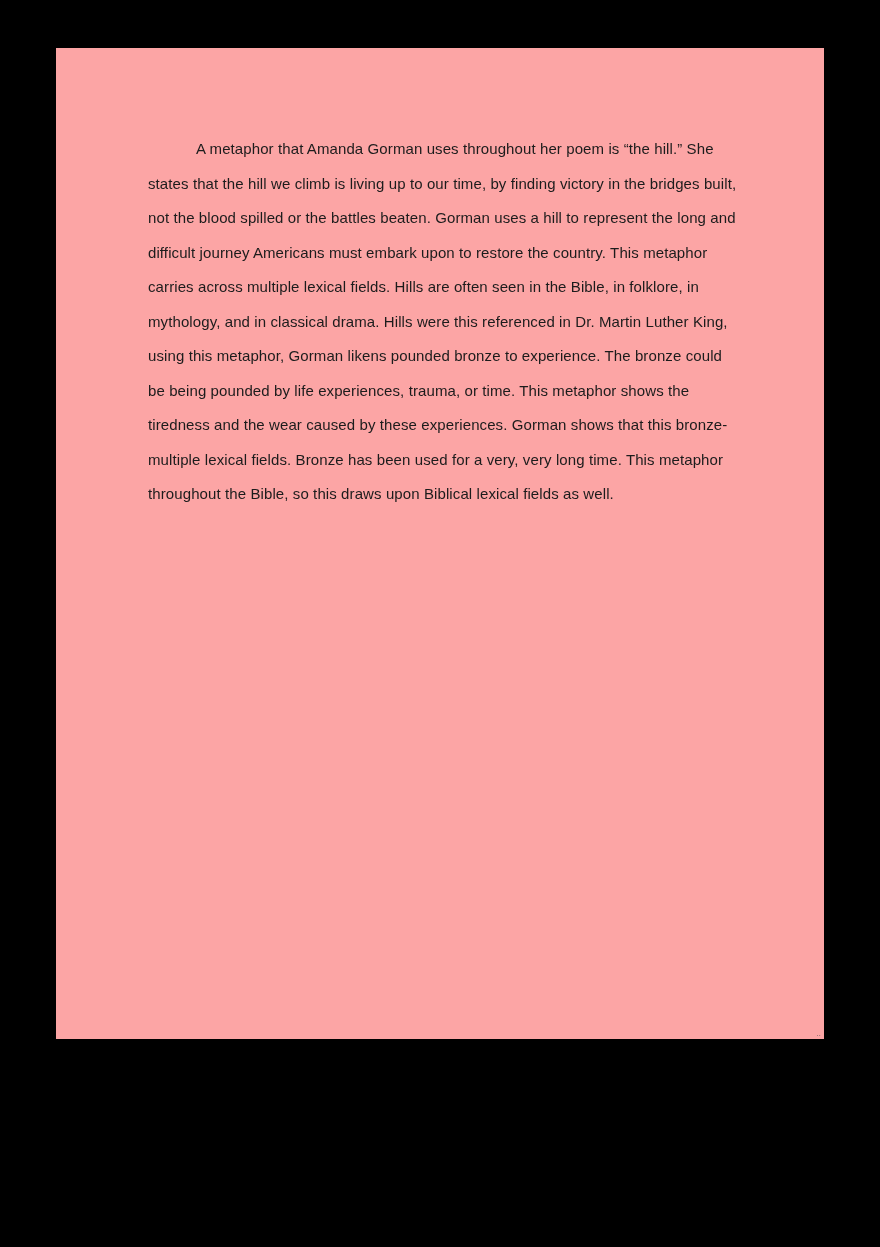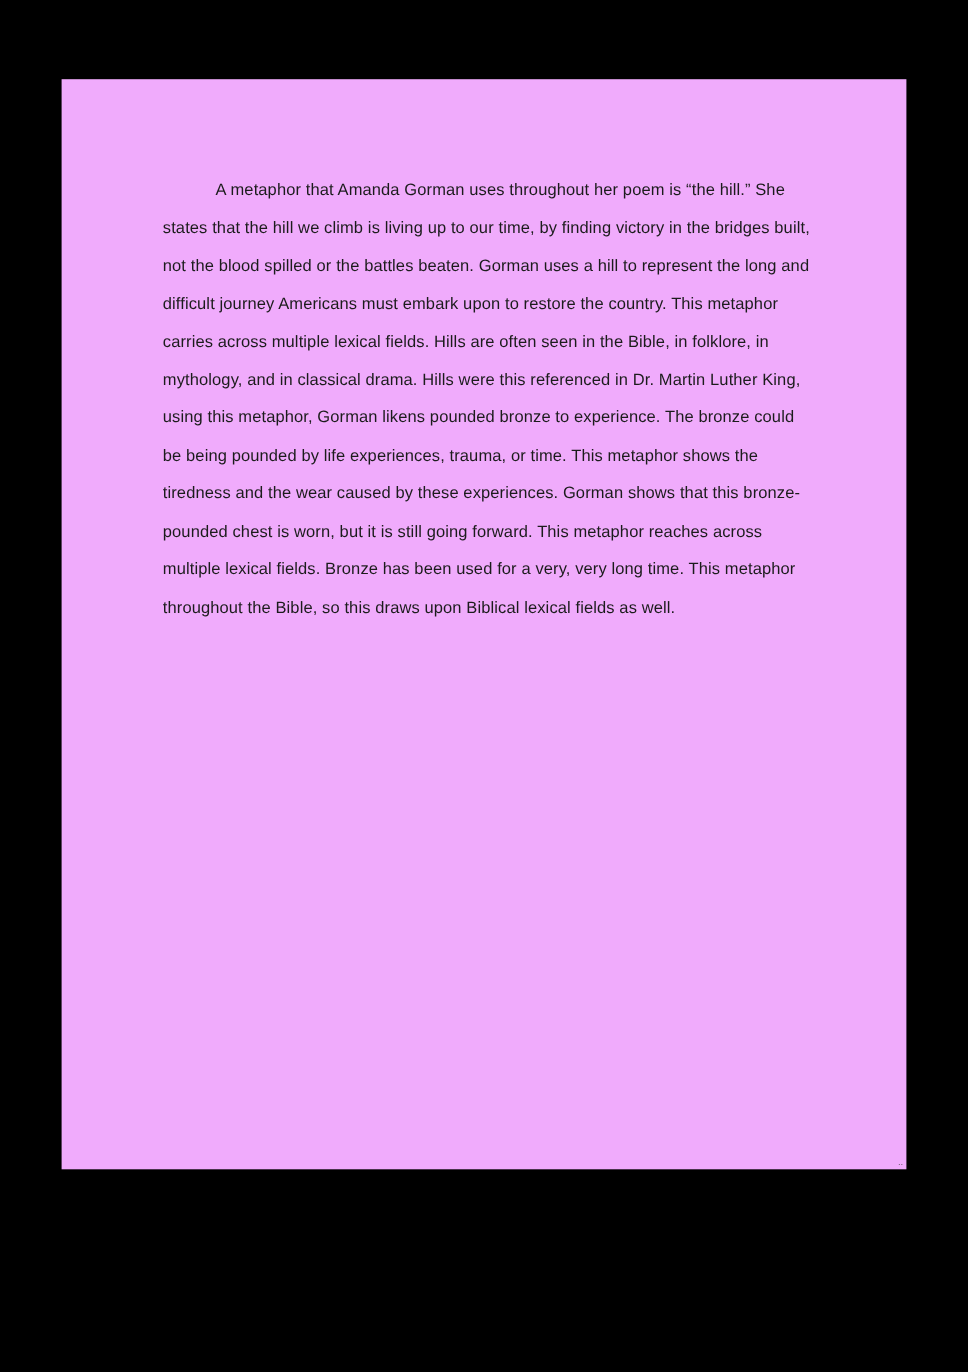--- a/index.html
+++ b/index.html
@@ -15,24 +15,24 @@
     font-family: "Liberation Sans", "DejaVu Sans", sans-serif;
   }
   .canvas {
     position: absolute;
     inset: 0;
     background: #000000;
   }
   .paper {
     position: absolute;
     left: 56px;
-    top: 72px;
+    top: 48px;
     width: 768px;
     height: 991px;
-    background: #f0abfc;
+    background: #fca5a5;
     box-sizing: border-box;
   }
   .text-body {
     position: absolute;
     left: 92px;
     right: 96px;
     top: 84px;
     color: #1c1c1c;
     font-size: 15px;
     line-height: 34.5px;
@@ -71,21 +71,20 @@
         <div class="line">not the blood spilled or the battles beaten. Gorman uses a hill to represent the long and</div>
         <div class="line">difficult journey Americans must embark upon to restore the country. This metaphor</div>
         <div class="line">carries across multiple lexical fields. Hills are often seen in the Bible, in folklore, in</div>
         <div class="line">mythology, and in classical drama. Hills were this referenced in Dr. Martin Luther King,</div>
       </div>
 
       <div class="para">
         <div class="line">using this metaphor, Gorman likens pounded bronze to experience. The bronze could</div>
         <div class="line">be being pounded by life experiences, trauma, or time. This metaphor shows the</div>
         <div class="line">tiredness and the wear caused by these experiences. Gorman shows that this bronze-</div>
-        <div class="line">pounded chest is worn, but it is still going forward. This metaphor reaches across</div>
         <div class="line">multiple lexical fields. Bronze has been used for a very, very long time. This metaphor</div>
         <div class="line">throughout the Bible, so this draws upon Biblical lexical fields as well.</div>
       </div>
 
     </div>
     <span class="corner-mark">‥</span>
   </div>
 </div>
 
 </body></html>

